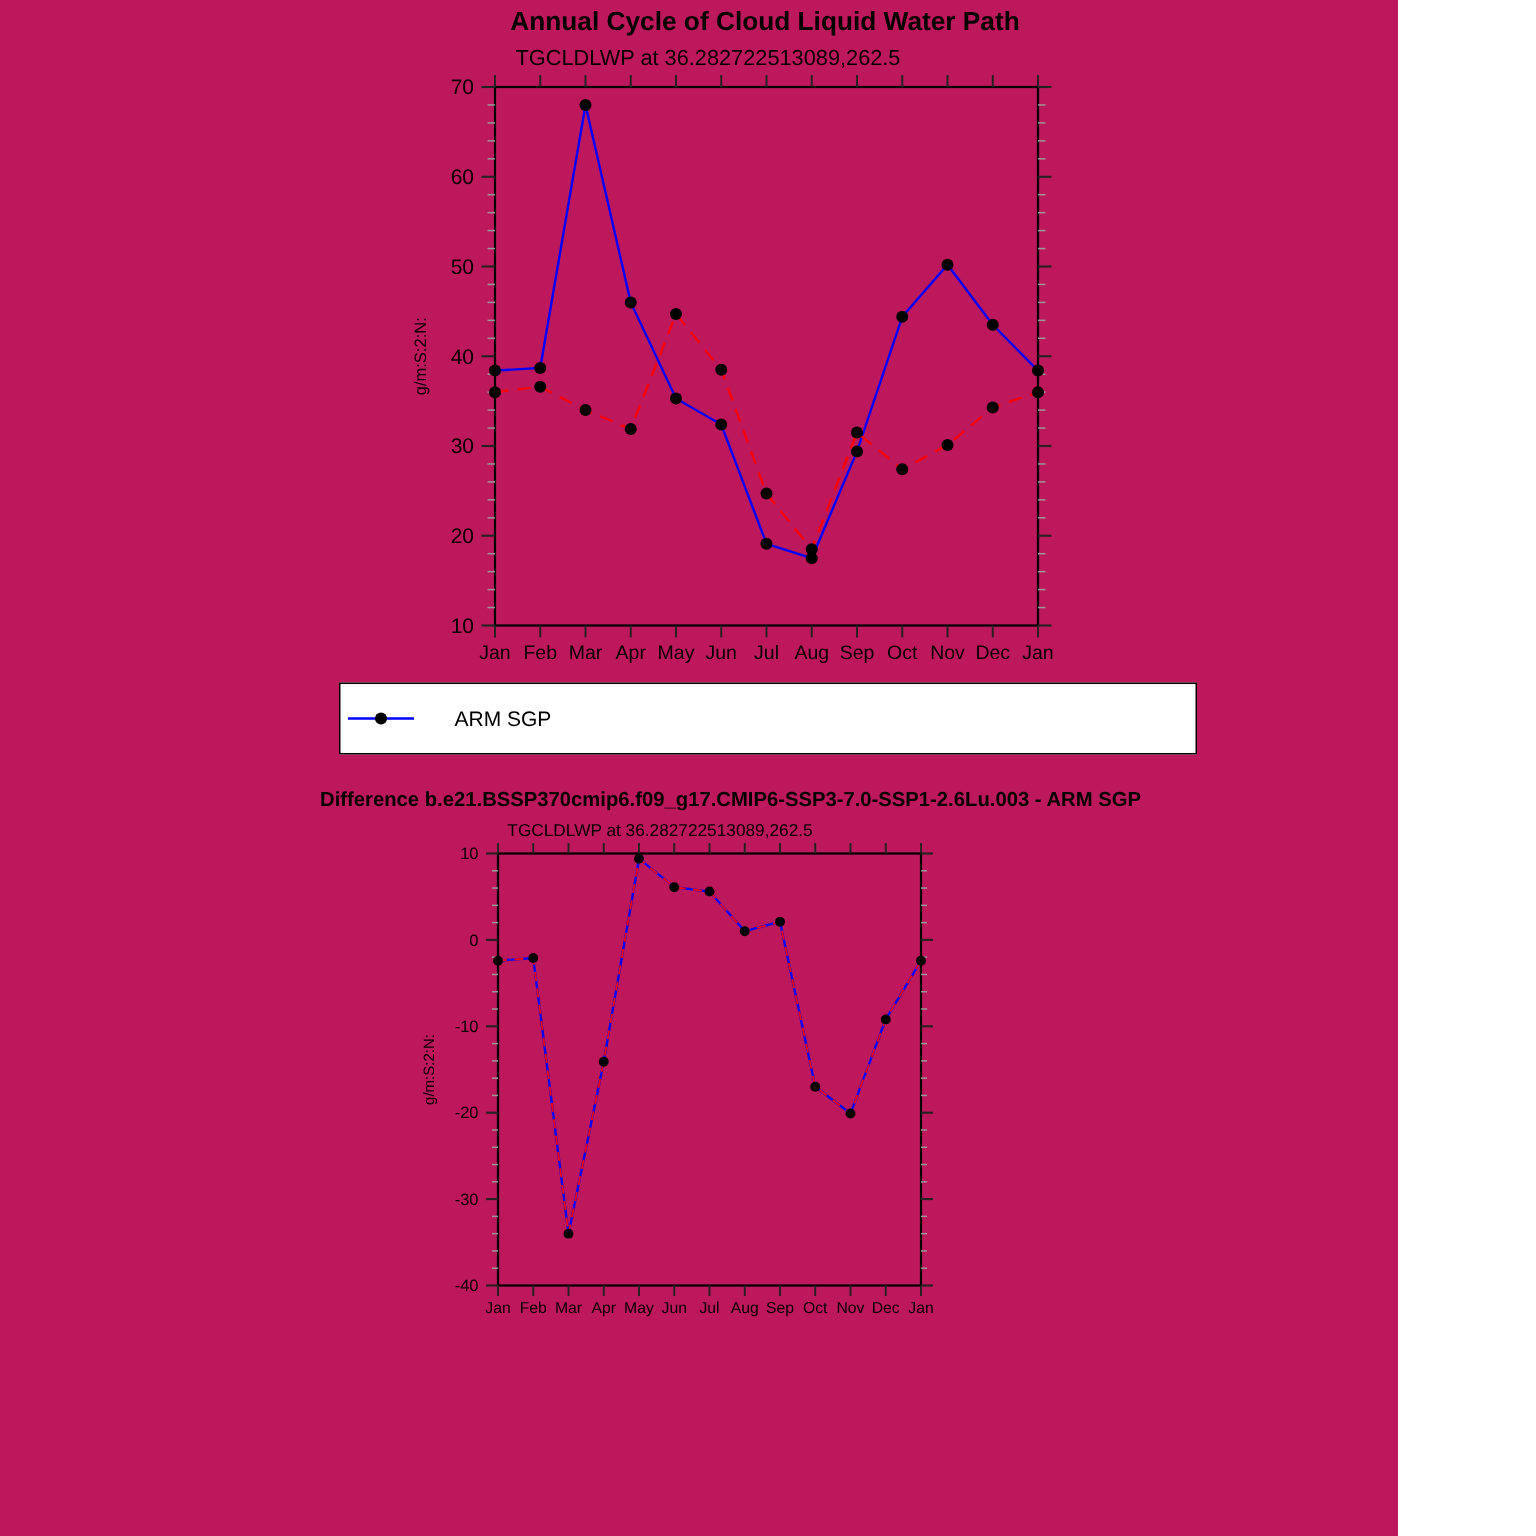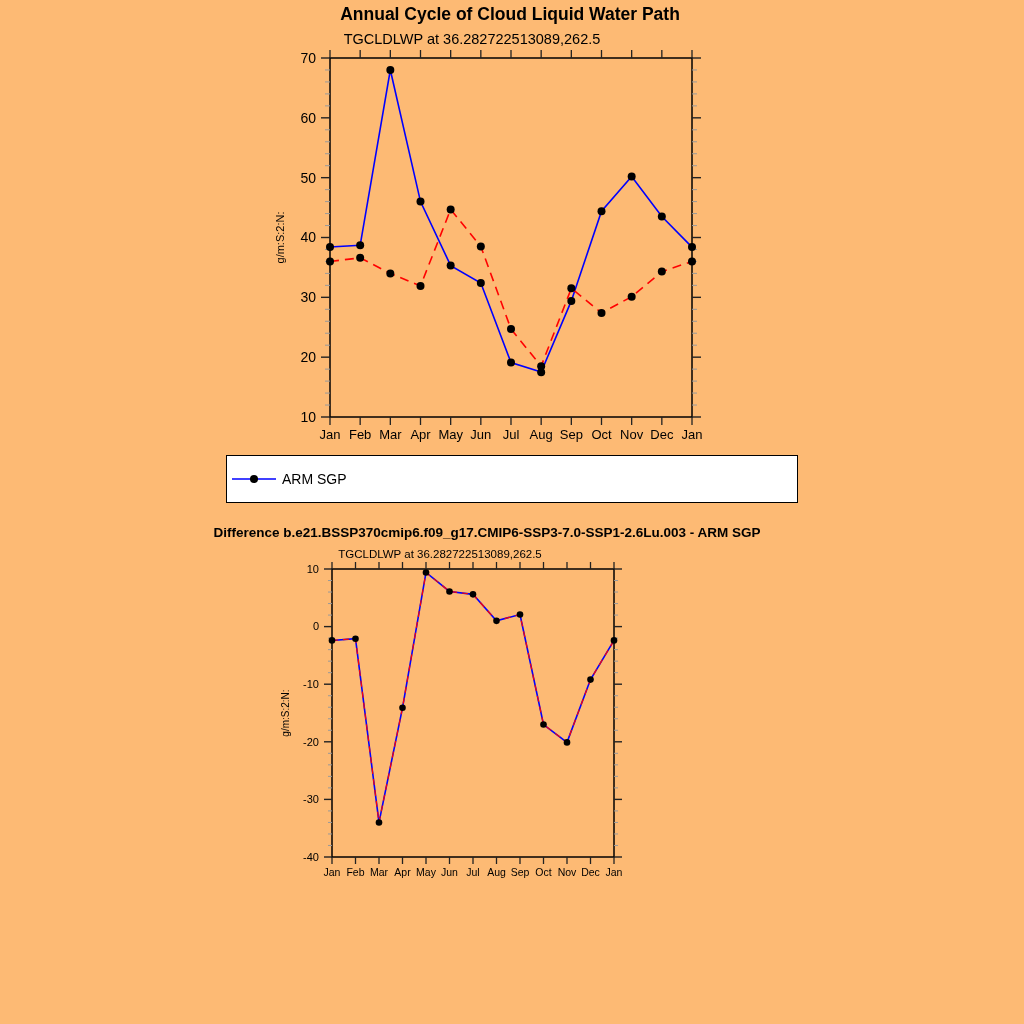--- a/index.html
+++ b/index.html
@@ -1,28 +1,28 @@
 <!DOCTYPE html>
 <html><head>
 <meta charset="utf-8">
 <style>
   html,body{margin:0;padding:0;background:#fff;}
-  #canvas{position:relative;width:1024px;height:1024px;background:#fdba74;overflow:hidden;
+  #canvas{position:relative;width:932px;height:1024px;background:#be185d;overflow:hidden;
           font-family:"Liberation Sans","DejaVu Sans",sans-serif;color:#000;}
   .abs{position:absolute;}
   .ctr{transform:translateX(-50%);white-space:nowrap;}
   .main-title{top:4px;left:510px;font-size:17.5px;font-weight:bold;}
   .top-subtitle{top:31px;left:472px;font-size:14.5px;}
   .bottom-title{top:525px;left:487px;font-size:13.5px;font-weight:bold;text-align:right;}
   .bottom-subtitle{top:548px;left:440px;font-size:11.5px;}
   svg.chart{position:absolute;left:0;top:0;width:1024px;height:1024px;}
   svg text{fill:#000;font-family:"Liberation Sans","DejaVu Sans",sans-serif;}
   .legend{position:absolute;left:226px;top:455px;width:570px;height:46px;
           border:1px solid #000;background:#fff;display:flex;flex-direction:column;justify-content:center;}
-  .legend-row{display:flex;align-items:center;height:22px;padding-left:3px;}
+  .legend-row{display:flex;align-items:center;height:22px;padding-left:3px;gap:21px;}
   .legend-row span{font-size:14px;margin-left:4px;white-space:nowrap;}
 </style>
 </head>
 <body>
 
 <div id="canvas">
 
   <div class="abs ctr main-title">Annual Cycle of Cloud Liquid Water Path</div>
   <div class="abs ctr top-subtitle">TGCLDLWP at 36.282722513089,262.5</div>
 

